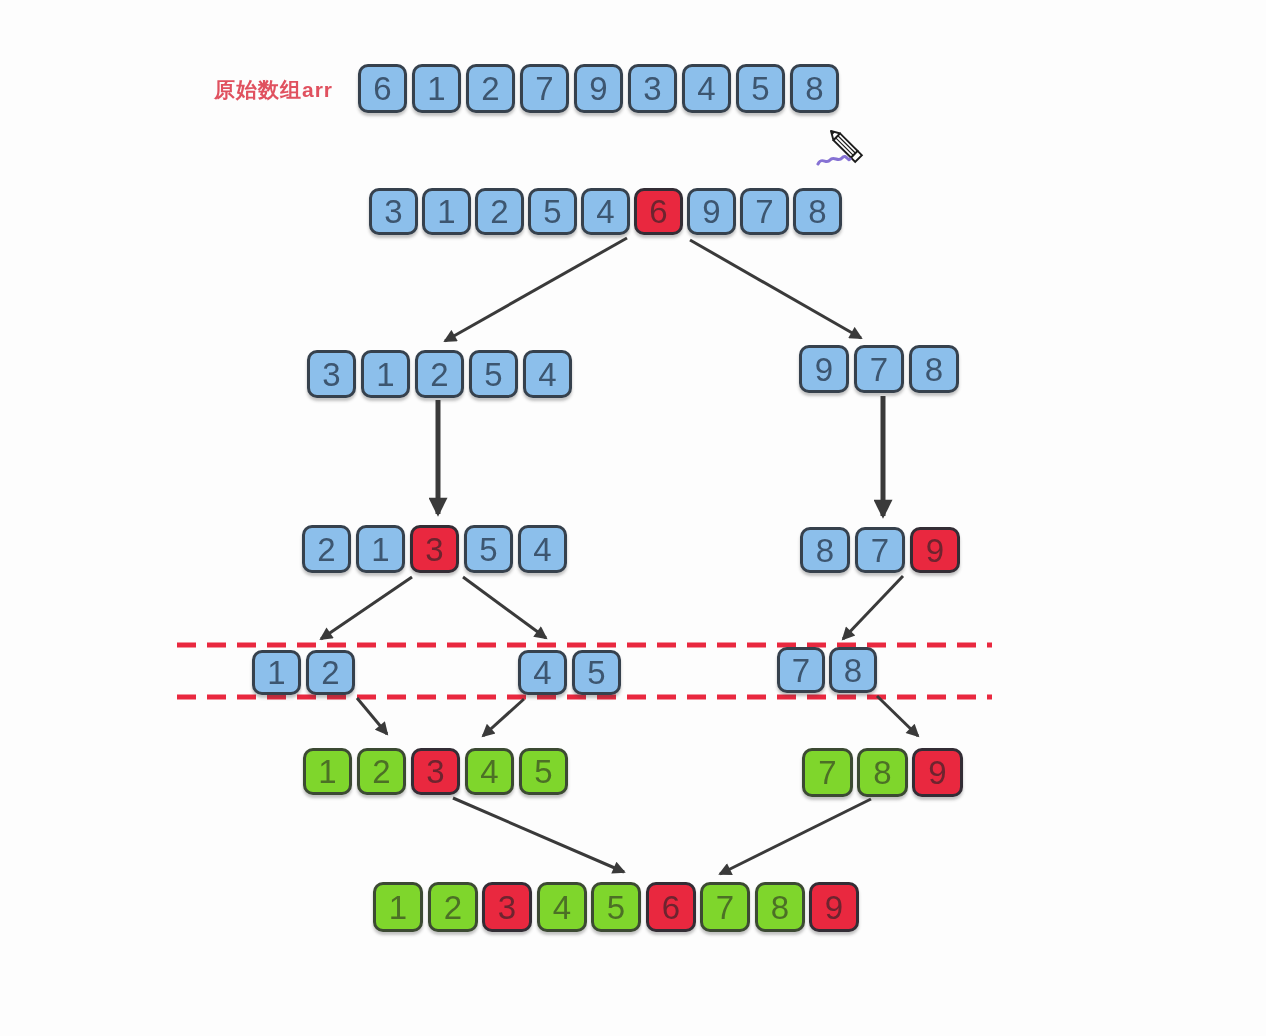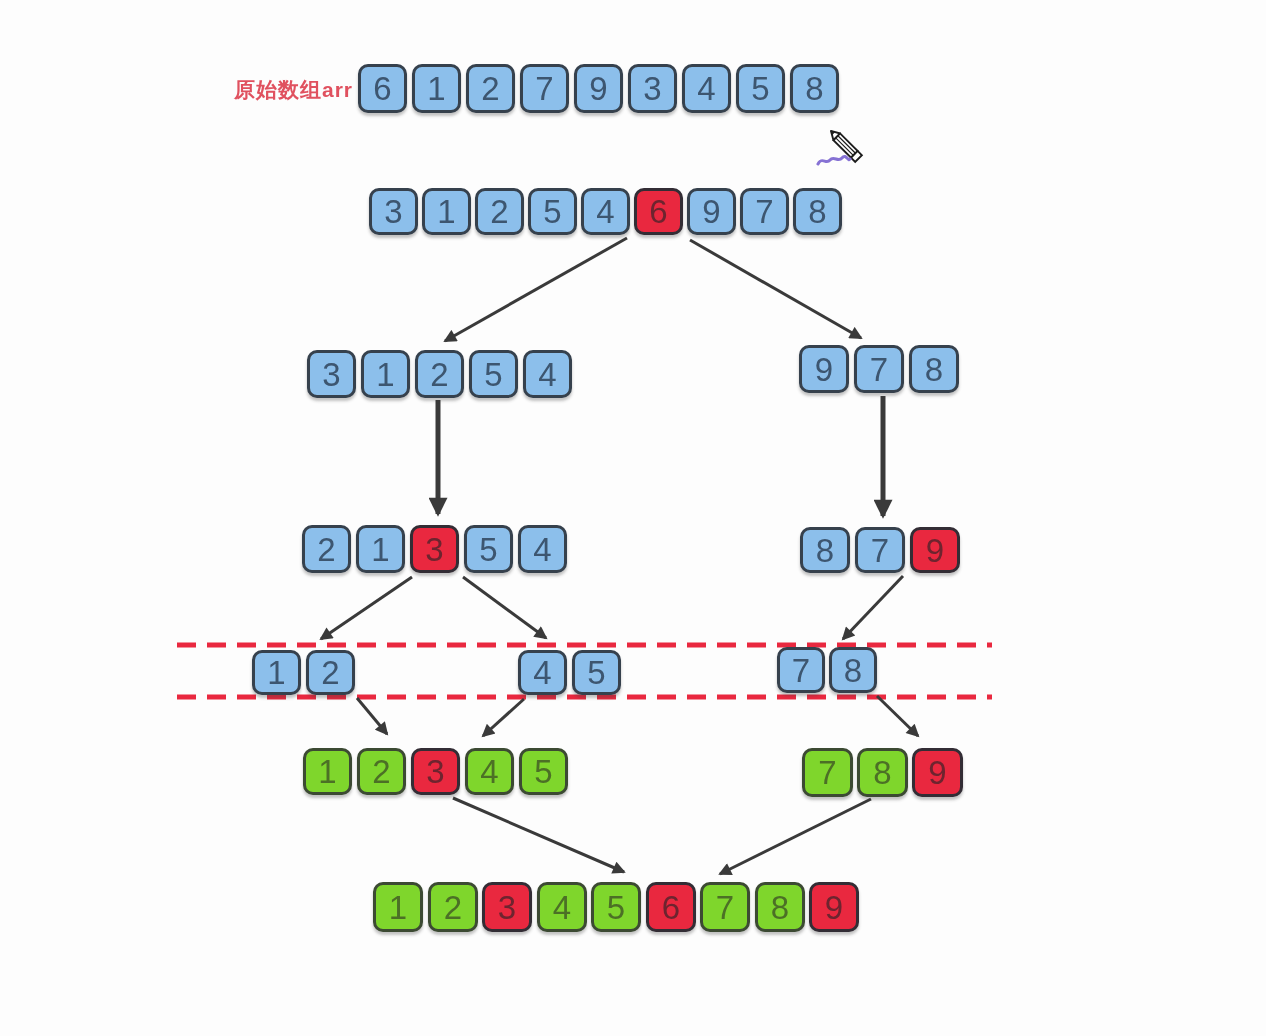--- a/index.html
+++ b/index.html
@@ -52,21 +52,21 @@
   .cursor-wrap {
     position: absolute;
     pointer-events: none;
   }
 </style>
 </head>
 <body>
 
 <div id="canvas">
 
-  <div class="diagram-label" id="label" style="left: 234px; top: 76px;">原始数组arr</div>
+  <div class="diagram-label" id="label" style="left: 214px; top: 76px;">原始数组arr</div>
 
   <svg id="arrow-layer" width="1266" height="1036" viewBox="0 0 1266 1036" xmlns="http://www.w3.org/2000/svg">
     <defs>
       <marker id="ah" viewBox="0 0 10 10" refX="8.5" refY="5" markerWidth="15" markerHeight="13" markerUnits="userSpaceOnUse" orient="auto">
         <path d="M0,0 L10,5 L0,10 z" fill="#3a3a3a"></path>
       </marker>
       <marker id="ahb" viewBox="0 0 10 10" refX="8.5" refY="5" markerWidth="22" markerHeight="19" markerUnits="userSpaceOnUse" orient="auto">
         <path d="M0,0 L10,5 L0,10 z" fill="#3a3a3a"></path>
       </marker>
     </defs>

